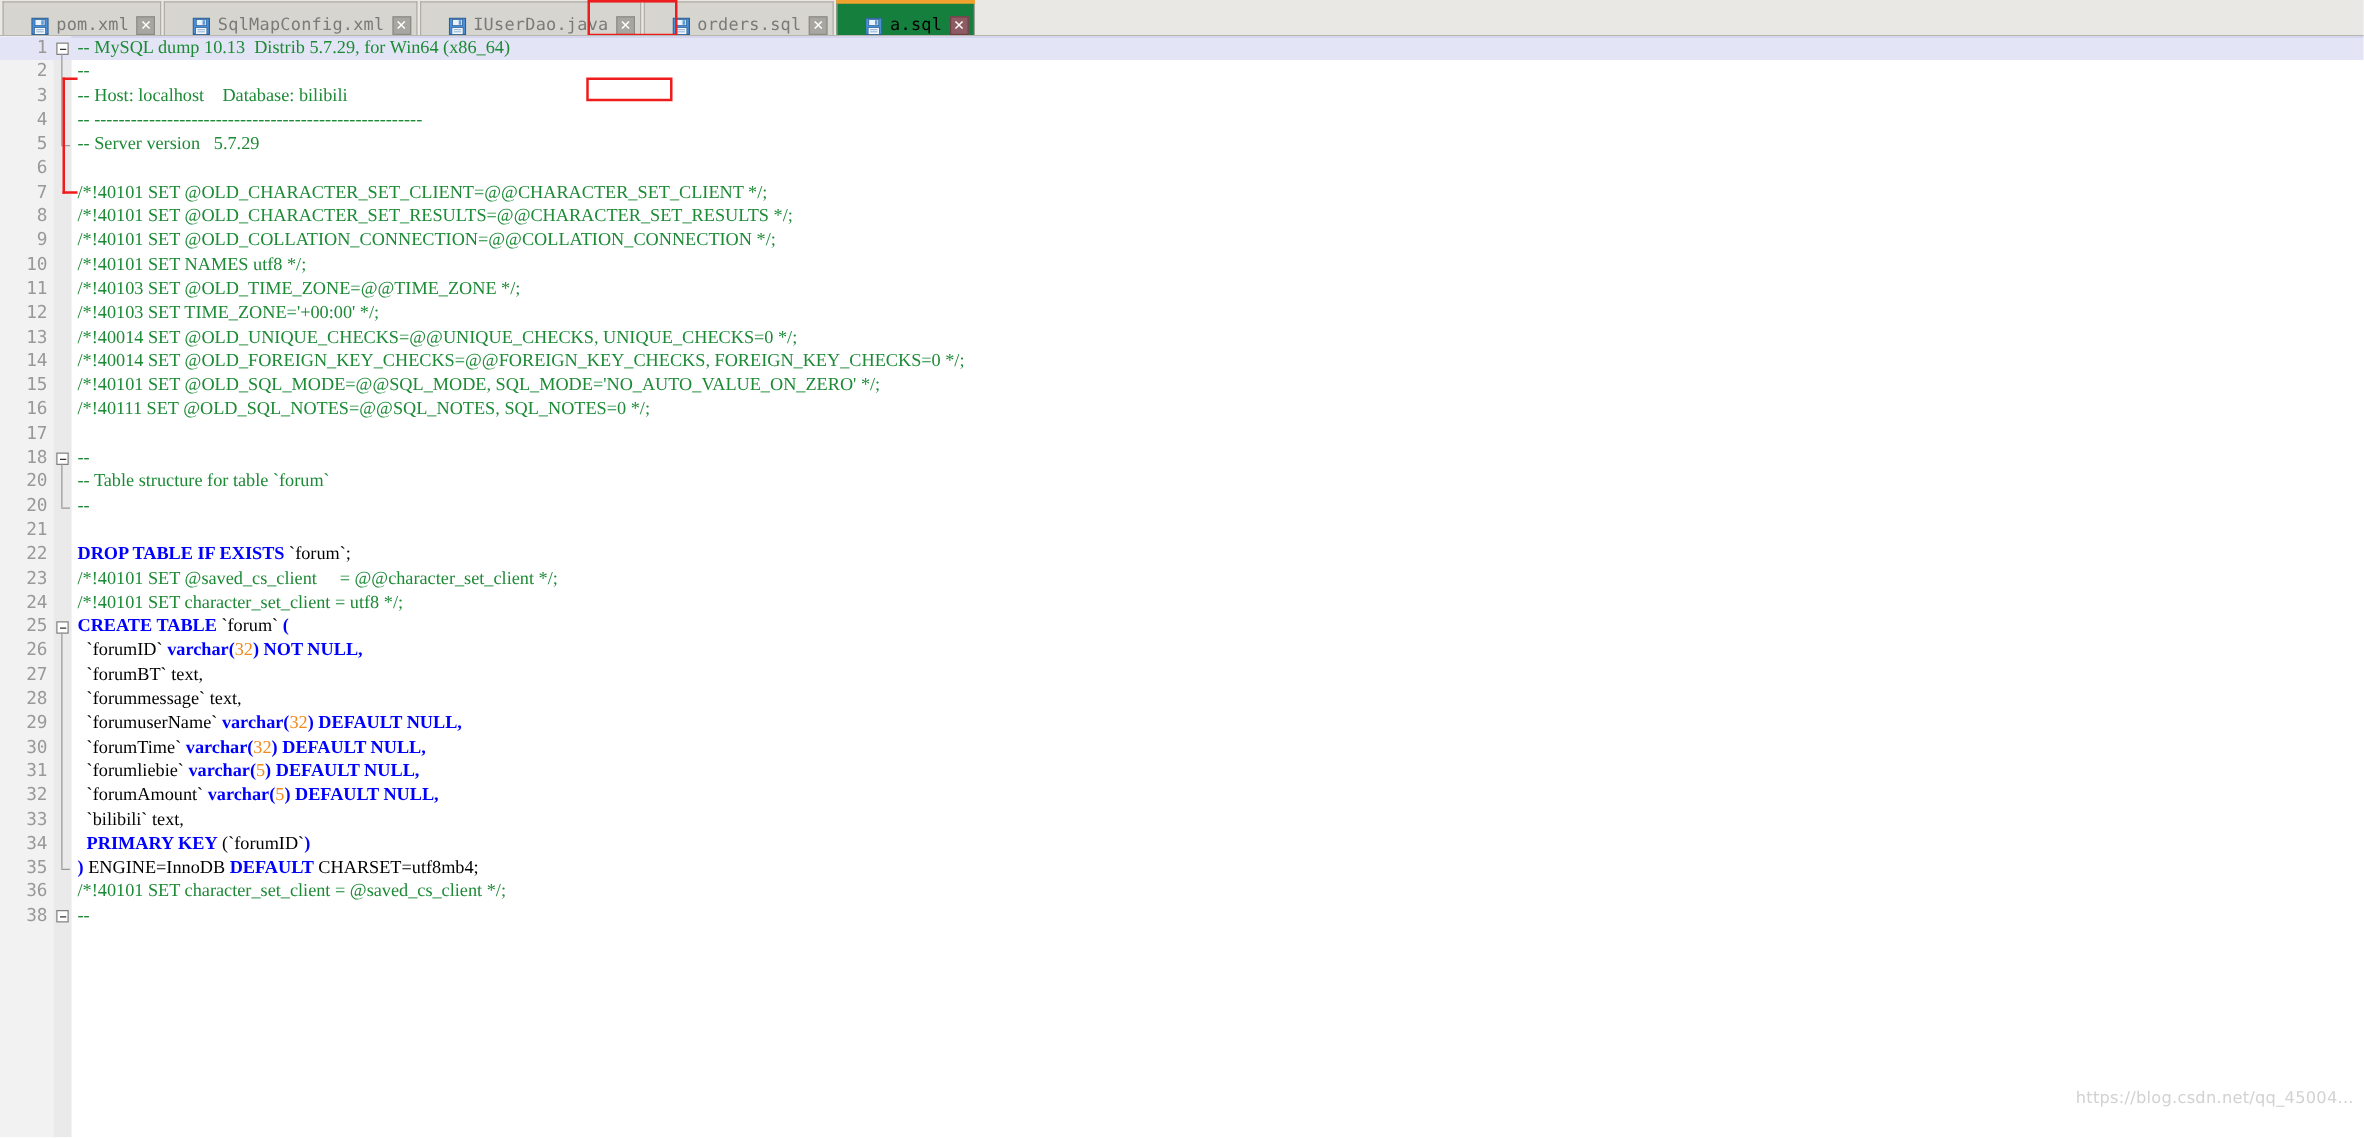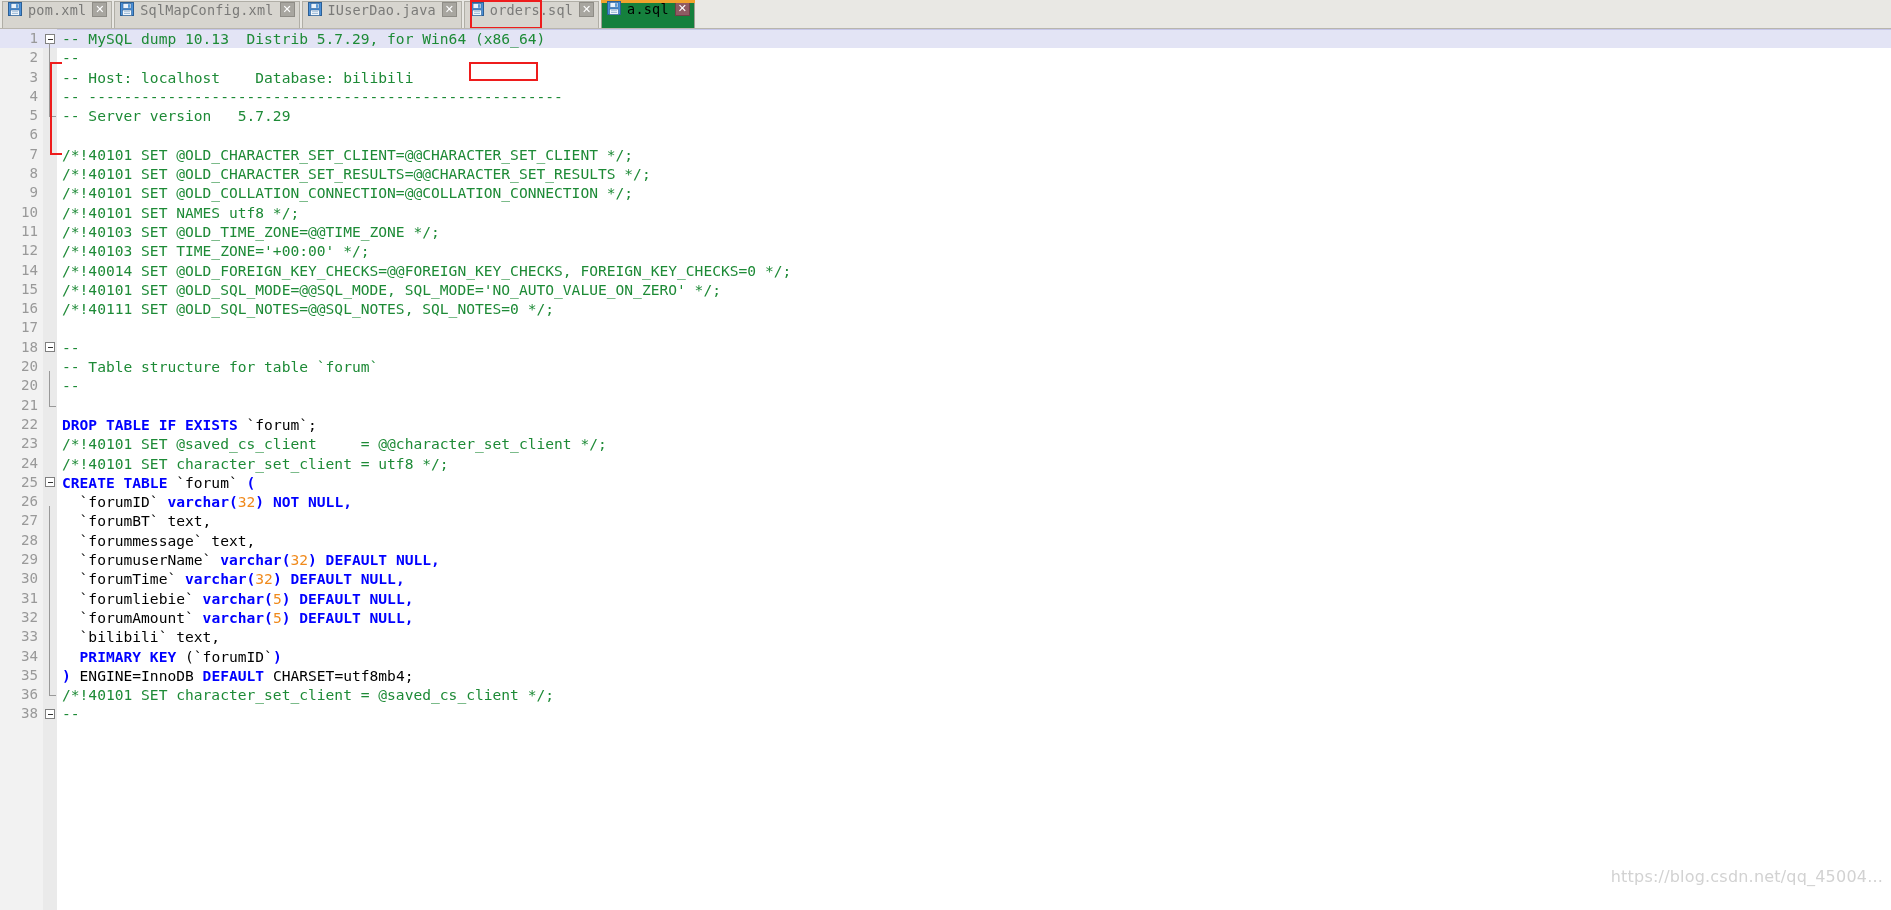--- a/index.html
+++ b/index.html
@@ -20,23 +20,23 @@
     border-bottom: 1px solid #b8b5ad;
     display: flex;
     align-items: flex-end;
     padding-left: 2px;
     overflow: hidden;
   }
   .tab {
     position: relative;
     height: 27px;
     display: flex;
-    align-items: flex-start;
+    align-items: flex-end;
     gap: 5px;
-    padding: 0 4px 0 5px;
+    padding: 0 4px 0 22px;
     margin-right: 2px;
     background: #d7d5cf;
     border: 1px solid #b0aea6;
     border-bottom: none;
     font-family: "DejaVu Sans Mono", "Liberation Mono", monospace;
     font-size: 13.5px;
     color: #7a7a78;
     white-space: nowrap;
     cursor: pointer;
   }
@@ -160,20 +160,21 @@
     width: 5px; height: 1px;
     background: #333;
   }
   .fold.minus::after {
     content: "";
   }
   .code {
     position: absolute;
     left: 62px; top: 0;
     white-space: pre;
+    font-family: Liberation Serif, serif;
   }
   
   .guide {
     position: absolute;
     left: 49px;
     width: 1px;
     background: #999999;
   }
   .guideend {
     position: absolute;
@@ -220,21 +221,21 @@
     background: #ee1c1c;
     pointer-events: none;
     z-index: 20;
   }
 
   
   #watermark {
     position: absolute;
     right: 8px; bottom: 24px;
     font-family: "DejaVu Sans", "Liberation Sans", sans-serif;
-    font-size: 16px;
+    font-size: 13px;
     color: #d2d2d2;
     letter-spacing: 0.2px;
     white-space: nowrap;
     pointer-events: none;
     z-index: 5;
   }
 </style>
 </head>
 <body>
 
@@ -321,20 +322,21 @@
       <div class="line"><span class="lineno">3</span><span class="code"><span class="cmt">-- Host: localhost    Database: bilibili</span></span></div>
       <div class="line"><span class="lineno">4</span><span class="code"><span class="cmt">-- ------------------------------------------------------</span></span></div>
       <div class="line"><span class="lineno">5</span><span class="code"><span class="cmt">-- Server version   5.7.29</span></span></div>
       <div class="line"><span class="lineno">6</span><span class="code"></span></div>
       <div class="line"><span class="lineno">7</span><span class="code"><span class="cmt">/*!40101 SET @OLD_CHARACTER_SET_CLIENT=@@CHARACTER_SET_CLIENT */;</span></span></div>
       <div class="line"><span class="lineno">8</span><span class="code"><span class="cmt">/*!40101 SET @OLD_CHARACTER_SET_RESULTS=@@CHARACTER_SET_RESULTS */;</span></span></div>
       <div class="line"><span class="lineno">9</span><span class="code"><span class="cmt">/*!40101 SET @OLD_COLLATION_CONNECTION=@@COLLATION_CONNECTION */;</span></span></div>
       <div class="line"><span class="lineno">10</span><span class="code"><span class="cmt">/*!40101 SET NAMES utf8 */;</span></span></div>
       <div class="line"><span class="lineno">11</span><span class="code"><span class="cmt">/*!40103 SET @OLD_TIME_ZONE=@@TIME_ZONE */;</span></span></div>
       <div class="line"><span class="lineno">12</span><span class="code"><span class="cmt">/*!40103 SET TIME_ZONE='+00:00' */;</span></span></div>
+      <div class="line"><span class="lineno">13</span><span class="code"><span class="cmt">/*!40014 SET @OLD_UNIQUE_CHECKS=@@UNIQUE_CHECKS, UNIQUE_CHECKS=0 */;</span></span></div>
       <div class="line"><span class="lineno">14</span><span class="code"><span class="cmt">/*!40014 SET @OLD_FOREIGN_KEY_CHECKS=@@FOREIGN_KEY_CHECKS, FOREIGN_KEY_CHECKS=0 */;</span></span></div>
       <div class="line"><span class="lineno">15</span><span class="code"><span class="cmt">/*!40101 SET @OLD_SQL_MODE=@@SQL_MODE, SQL_MODE='NO_AUTO_VALUE_ON_ZERO' */;</span></span></div>
       <div class="line"><span class="lineno">16</span><span class="code"><span class="cmt">/*!40111 SET @OLD_SQL_NOTES=@@SQL_NOTES, SQL_NOTES=0 */;</span></span></div>
       <div class="line"><span class="lineno">17</span><span class="code"></span></div>
       <div class="line"><span class="lineno">18</span><span class="fold minus"></span><span class="code"><span class="cmt">--</span></span></div>
       <div class="line"><span class="lineno">20</span><span class="code"><span class="cmt">-- Table structure for table `forum`</span></span></div>
       <div class="line"><span class="lineno">20</span><span class="code"><span class="cmt">--</span></span></div>
       <div class="line"><span class="lineno">21</span><span class="code"></span></div>
       <div class="line"><span class="lineno">22</span><span class="code"><span class="kw">DROP TABLE IF EXISTS</span><span class="id"> `forum`;</span></span></div>
       <div class="line"><span class="lineno">23</span><span class="code"><span class="cmt">/*!40101 SET @saved_cs_client     = @@character_set_client */;</span></span></div>

